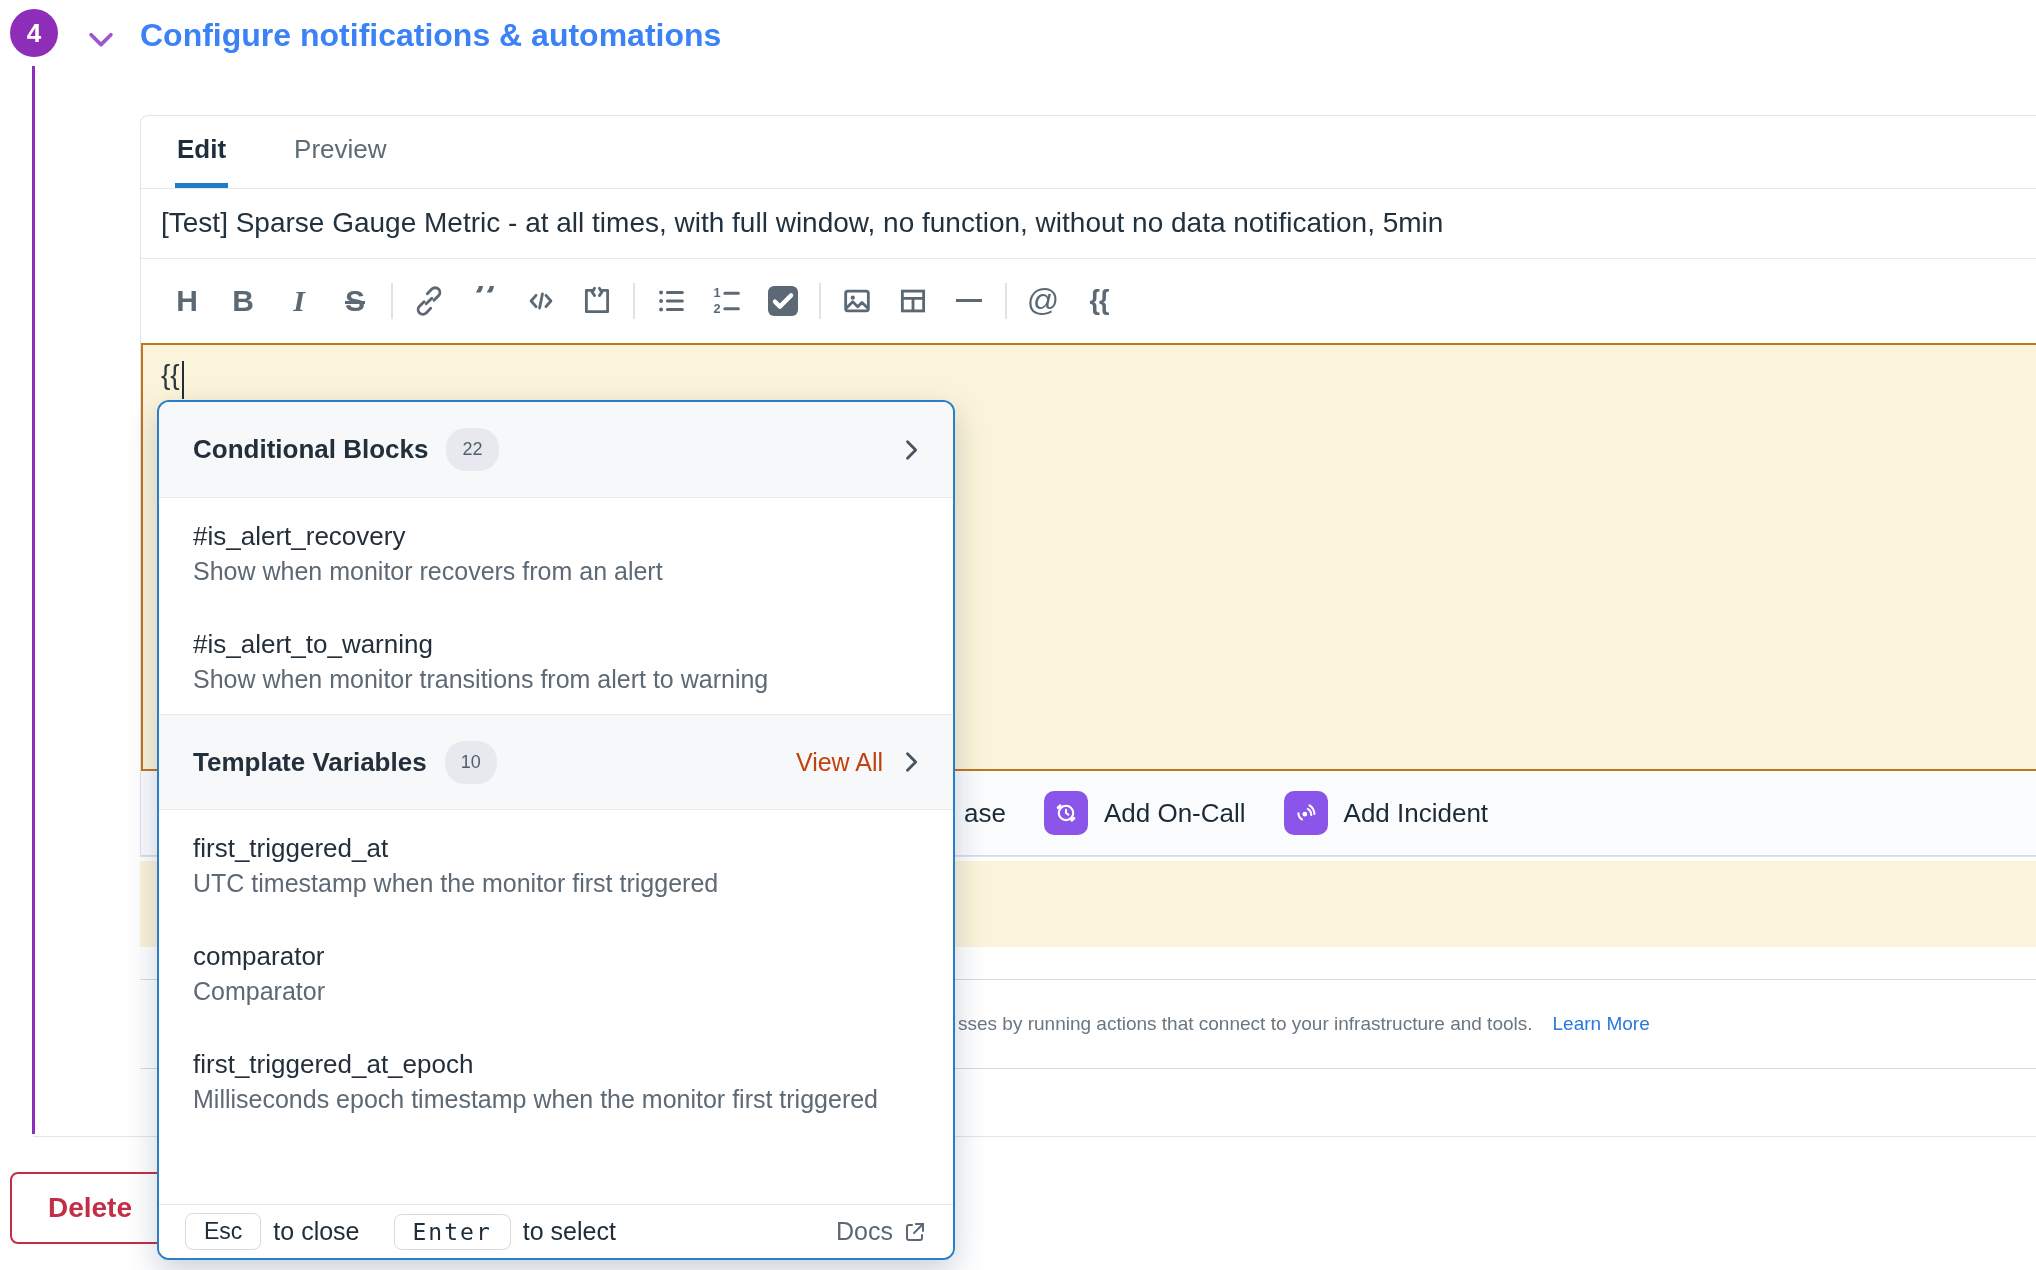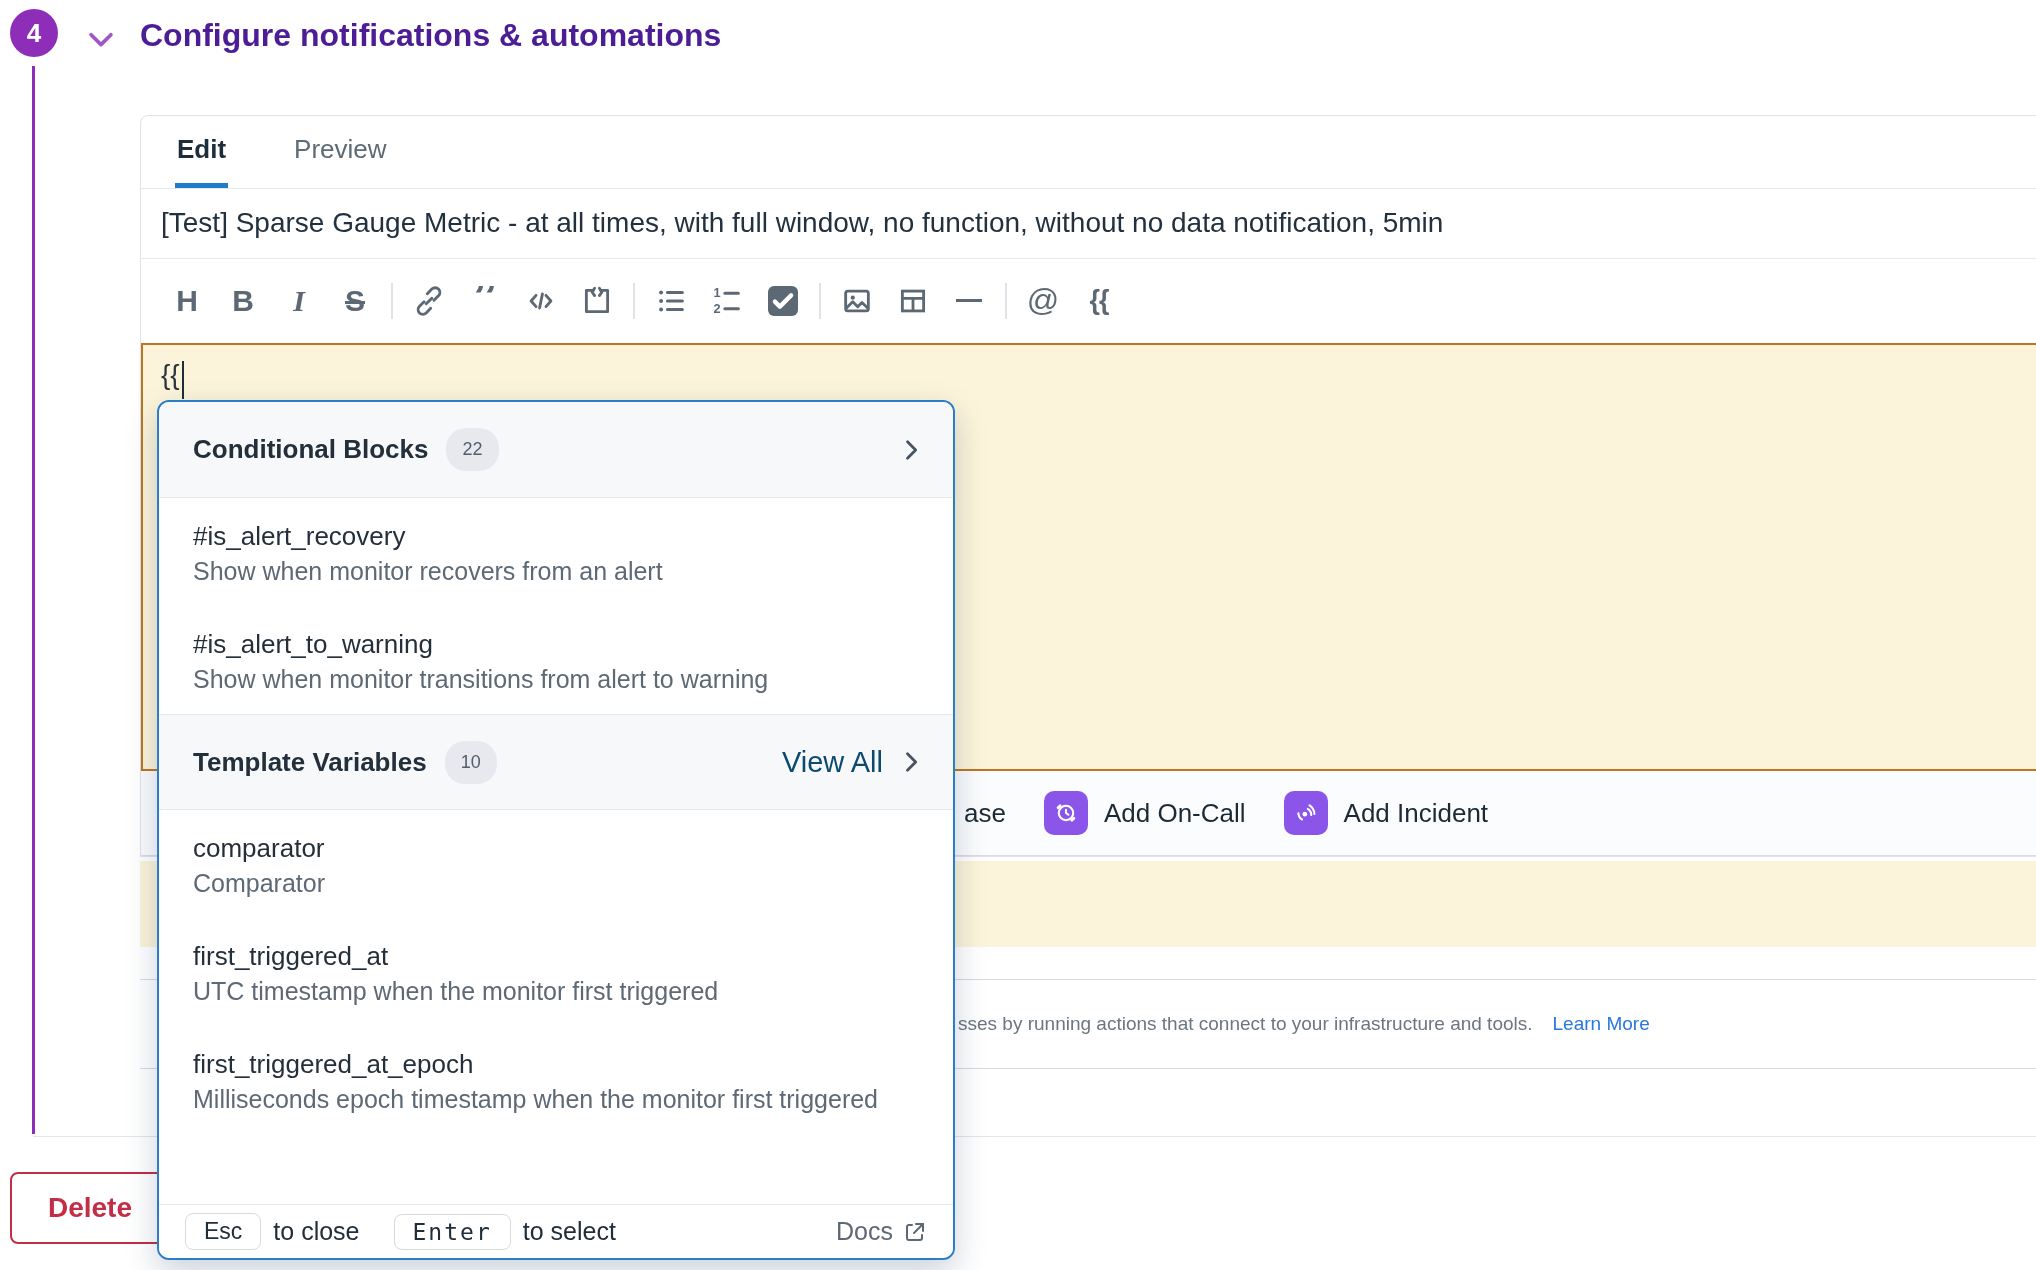--- a/index.html
+++ b/index.html
@@ -6,21 +6,21 @@
   html,body { width:2036px; height:1270px; background:#ffffff; overflow:hidden;
               font-family:"Liberation Sans", sans-serif; color:#22313e; }
   .abs { position:absolute; }
 
   
   .step-circle { left:10px; top:9px; width:48px; height:48px; border-radius:50%;
                  background:#8e2eb8; color:#fff; font-size:26px; font-weight:700;
                  display:flex; align-items:center; justify-content:center; }
   .step-line   { left:32px; top:66px; width:3px; height:1068px; background:#8e2eb8; }
   .collapse-chevron { left:84px; top:22px; width:34px; height:34px; color:#a055c9; cursor:pointer; }
-  .section-title { left:140px; top:17px; font-size:32px; font-weight:600; color:#4c1d95; white-space:nowrap; }
+  .section-title { left:140px; top:17px; font-size:32px; font-weight:600; color:#3b82f6; white-space:nowrap; }
 
   
   .card { left:140px; top:115px; width:1920px; height:742px; background:#fff;
           border:1px solid #dfe3e8; border-radius:8px 0 0 0; display:flex; flex-direction:column; }
   .tabs-row { height:73px; border-bottom:1px solid #e4e7eb; display:flex; align-items:stretch; padding-left:34px; }
   .tab { display:flex; align-items:center; font-size:26px; color:#5d6b77; cursor:pointer;
          border-bottom:5px solid transparent; padding:0 2px; }
   .tab.active { color:#1d2d3a; font-weight:600; border-bottom-color:#1f7cc7; }
   .tab + .tab { margin-left:64px; }
   .title-row { height:70px; border-bottom:1px solid #e4e7eb; display:flex; align-items:center;
@@ -72,21 +72,21 @@
   .dropdown { left:157px; top:400px; width:798px; height:860px; background:#ffffff;
               border:2px solid #2b7dc5; border-radius:12px; z-index:10;
               box-shadow:0 12px 32px rgba(20,50,90,.22); display:flex; flex-direction:column; overflow:hidden; }
   .ac-header { height:96px; flex:0 0 auto; background:#f7f8fa; border-bottom:1px solid #e7eaed;
                display:flex; align-items:center; padding:0 28px 0 34px; cursor:pointer; }
   .ac-header.mid { border-top:1px solid #e7eaed; }
   .ac-header-title { font-size:26px; font-weight:700; color:#232f3a; }
   .ac-badge { margin-left:18px; background:#e7e9ee; color:#525f6b; font-size:18px;
               border-radius:20px; padding:11px 16px; }
   .ac-spacer { flex:1; }
-  .view-all { font-size:29px; color:#0c4a6e; margin-right:14px; cursor:pointer; }
+  .view-all { font-size:25px; color:#c2410c; margin-right:14px; cursor:pointer; }
   .chev { width:28px; height:28px; color:#47545f; }
   .ac-item { height:108px; flex:0 0 auto; padding:20px 34px 0; cursor:pointer; }
   .ac-name { font-size:26px; font-weight:500; color:#232f3a; line-height:36px; }
   .ac-desc { font-size:25px; color:#5d6974; line-height:34px; }
   .ac-footer { margin-top:auto; height:54px; flex:0 0 auto; border-top:1px solid #e7eaed;
                background:#fff; display:flex; align-items:center; padding:0 26px; }
   kbd { border:1px solid #d5dadf; border-radius:8px; background:#fff; padding:4px 18px;
         font-size:23px; color:#202e3a; font-family:"Liberation Sans", sans-serif; }
   kbd.mono { font-family:"DejaVu Sans Mono", monospace; letter-spacing:2px; }
   .kbd-label { font-size:25px; color:#202e3a; margin:0 34px 0 12px; }
@@ -264,26 +264,26 @@
     <span class="ac-spacer"></span>
     <span class="view-all">View All</span>
     <span class="chev">
       <svg viewBox="0 0 24 24" fill="none" stroke="currentColor" stroke-width="2.4" stroke-linecap="round" stroke-linejoin="round">
           <path d="M9 5l7 7-7 7"></path>
         </svg>
     </span>
   </div>
 
   <div class="ac-item">
+    <div class="ac-name">first_triggered_at</div>
+    <div class="ac-desc">UTC timestamp when the monitor first triggered</div>
+  </div>
+  <div class="ac-item">
     <div class="ac-name">comparator</div>
     <div class="ac-desc">Comparator</div>
-  </div>
-  <div class="ac-item">
-    <div class="ac-name">first_triggered_at</div>
-    <div class="ac-desc">UTC timestamp when the monitor first triggered</div>
   </div>
   <div class="ac-item">
     <div class="ac-name">first_triggered_at_epoch</div>
     <div class="ac-desc">Milliseconds epoch timestamp when the monitor first triggered</div>
   </div>
 
   <div class="ac-footer">
     <kbd>Esc</kbd>
     <span class="kbd-label">to close</span>
     <kbd class="mono">Enter</kbd>

